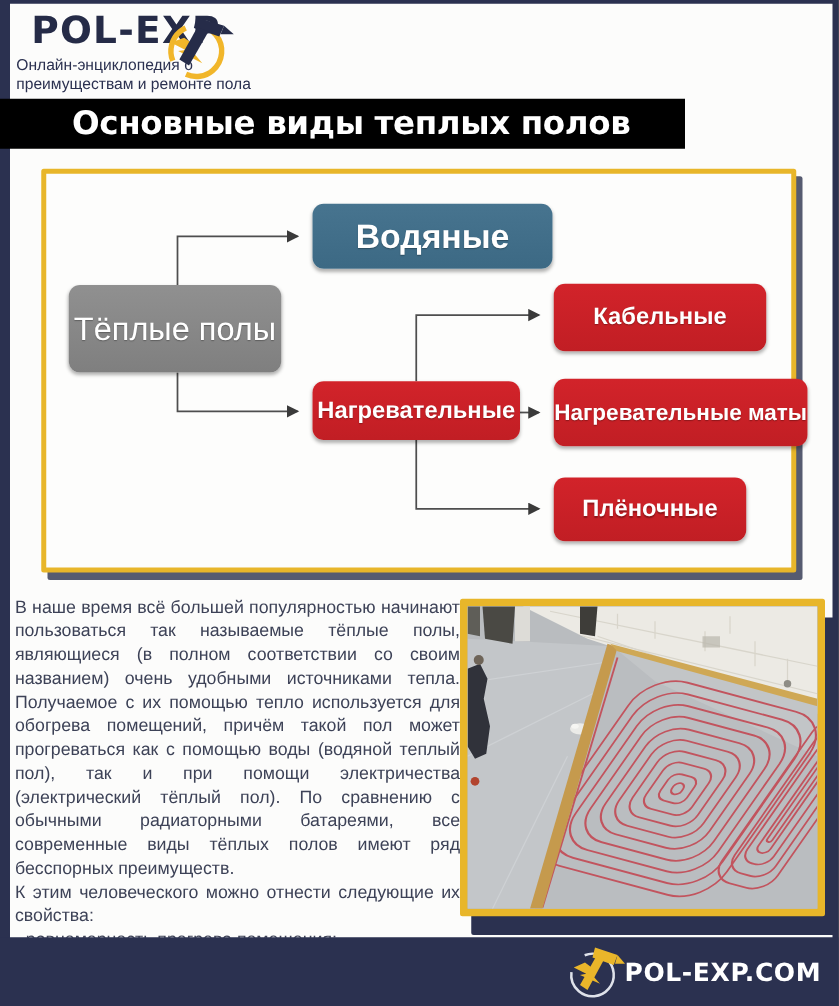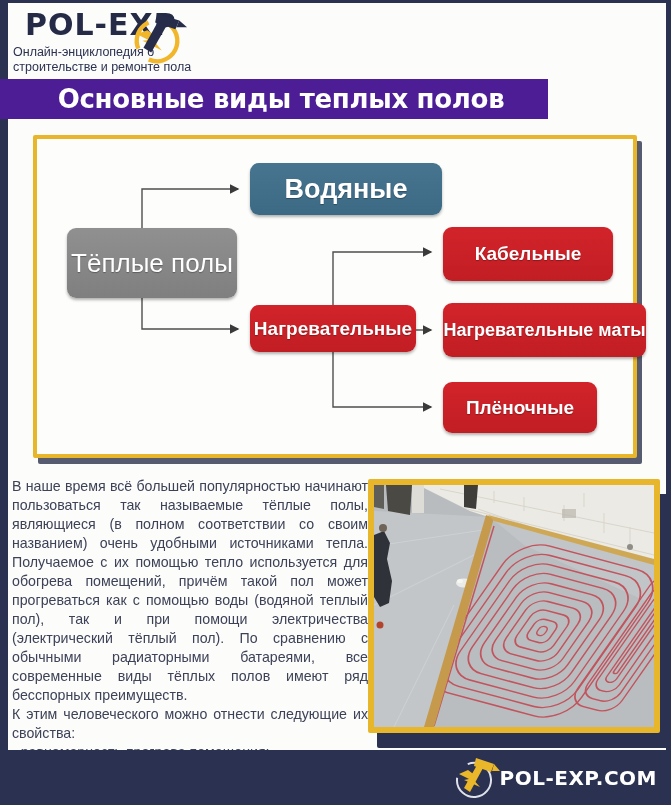--- a/index.html
+++ b/index.html
@@ -12,40 +12,40 @@
   
   .brand{position:absolute;left:12px;top:8px;width:230px;}
   .brand-name{
     margin-left:13px;font-size:30px;font-weight:bold;color:#252b47;
     letter-spacing:1px;line-height:34px;font-family:"DejaVu Sans",sans-serif;
   }
   .brand-tag{margin-left:1px;margin-top:3px;font-size:12.5px;line-height:15px;color:#2b3150;}
   .brand-icon{position:absolute;left:128px;top:6px;}
   
   .title-banner{
-    position:absolute;left:0;top:79px;width:548px;height:40px;background:#4c1d95;
+    position:absolute;left:0;top:79px;width:548px;height:40px;background:#000000;
     display:flex;align-items:center;justify-content:center;
   }
   .title-banner span{
     color:#ffffff;font-weight:bold;font-size:26px;letter-spacing:-0.3px;
     padding-left:14px;font-family:"DejaVu Sans",sans-serif;
   }
   
   .diagram{
     position:absolute;left:33px;top:135px;width:604px;height:323px;box-sizing:border-box;
     background:#fdfdfc;border:4px solid #e8b62a;border-radius:2px;
     box-shadow:5px 6px 0 rgba(44,50,78,.8);
   }
   .diagram svg.connectors{position:absolute;left:0;top:0;width:596px;height:315px;}
   .node{
     position:absolute;display:flex;align-items:center;justify-content:center;text-align:center;
     color:#fff;border-radius:9px;box-shadow:0 2px 3px rgba(0,0,0,.3);
     text-shadow:0 1px 1px rgba(0,0,0,.3);
   }
-  .node.root{left:30px;top:89px;width:170px;height:70px;background:linear-gradient(#909090,#7f7f7f);font-size:26px;}
+  .node.root{left:18px;top:89px;width:170px;height:70px;background:linear-gradient(#909090,#7f7f7f);font-size:26px;}
   .node.water{left:213px;top:24px;width:192px;height:52px;background:linear-gradient(#47748f,#3c6984);font-size:27px;font-weight:bold;}
   .node.red{background:linear-gradient(#d2232a,#c11e24);font-weight:bold;font-size:19px;}
   .node.electric{left:213px;top:166px;width:166px;height:47px;}
   .node.cable{left:406px;top:88px;width:170px;height:54px;}
   .node.mats{left:406px;top:164px;width:203px;height:54px;font-size:18px;line-height:21px;}
   .node.film{left:406px;top:243px;width:154px;height:51px;}
   
   .article{
     position:absolute;left:12px;top:477px;width:356px;
     font-size:14.2px;line-height:19px;color:#3d4257;text-align:justify;
@@ -69,21 +69,21 @@
 </head>
 <body>
 
 <div class="page">
   <div class="content-bg"></div>
 
   <div class="brand">
     <div class="brand-name">POL-EXP</div>
     <div class="brand-tag">
       <div>Онлайн-энциклопедия о</div>
-      <div>строительстве и ремонте пола</div>
+      <div>преимуществам и ремонте пола</div>
     </div>
   </div>
   <div class="brand-icon">
     <svg width="60" height="62" viewBox="0 0 62 62">
       <circle cx="30" cy="35" r="21" fill="none" stroke="#f1b62a" stroke-width="4.5" stroke-dasharray="56 16 32 18" transform="rotate(-40 30 35)"></circle>
       <polygon points="20,24 30,31 24,32 35,45 15,35 21,34 9,28" fill="#f1b62a"></polygon>
       <polygon points="30,7 53,14 49,23 28,16" fill="#262c49"></polygon>
       <polygon points="53,14 61,21 50,21" fill="#262c49"></polygon>
       <polygon points="31,15 40,19 24,47 16,42" fill="#262c49"></polygon>
     </svg>

